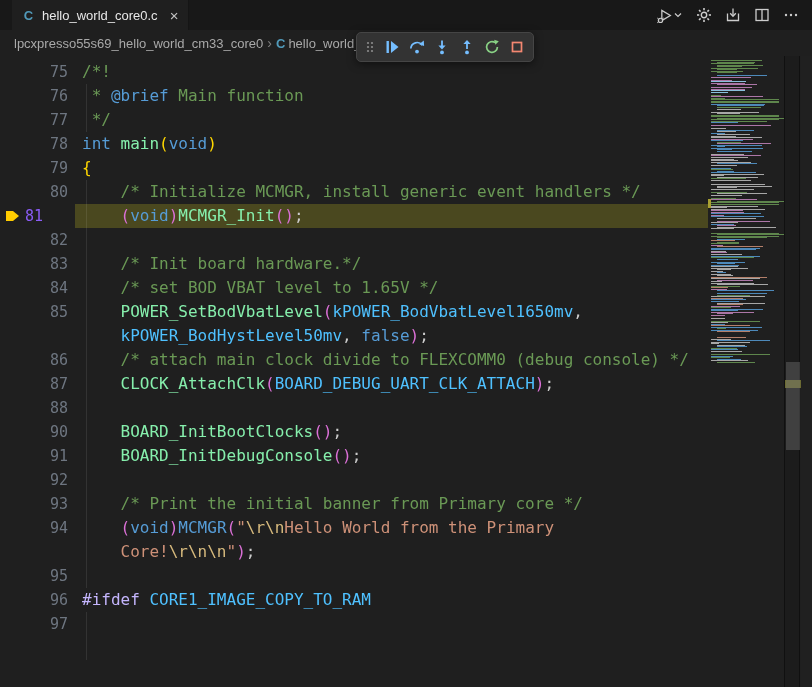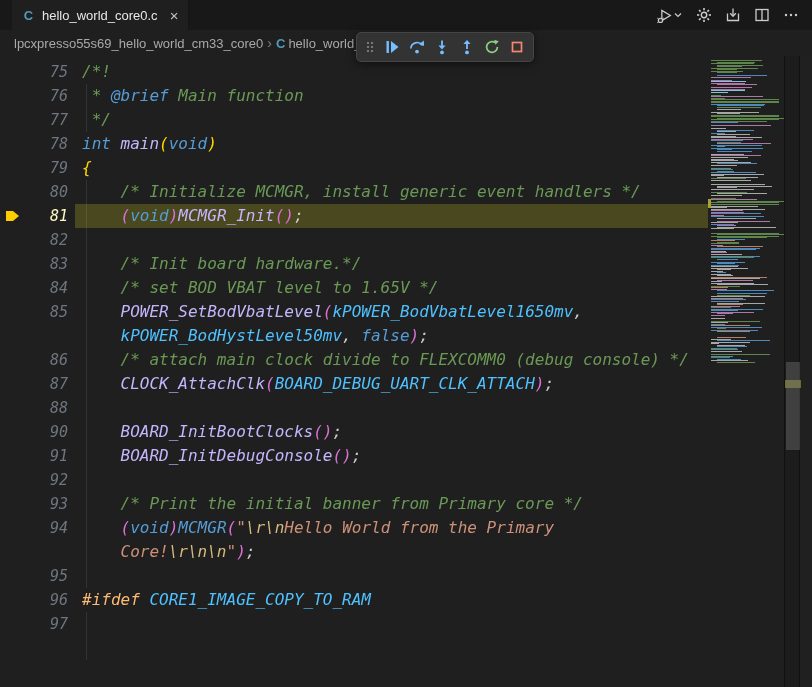--- a/index.html
+++ b/index.html
@@ -48,33 +48,33 @@
     display:flex; align-items:center; padding:0 4px;
   }
   .dbg-btn { width:25px; height:26px; display:flex; align-items:center; justify-content:center; cursor:pointer; border-radius:4px; }
   .dbg-grip { cursor:grab; width:18px; }
   
   .editor {
     position:absolute; left:0; top:56px; width:708px; height:631px;
     font-family:"DejaVu Sans Mono", monospace; font-size:16px;
   }
   .rows { position:absolute; left:0; top:4px; width:708px; }
-  .row { position:relative; height:24px; line-height:24px; width:708px;font-style:italic; }
+  .row { position:relative; height:24px; line-height:24px; width:708px; }
   .row .hl { position:absolute; left:75px; right:0; top:0; bottom:0; background:#4a481f; }
   .ln {
     position:absolute; left:0; top:0; width:68px; text-align:right;
     color:#6e7681; font-size:15px; cursor:pointer;
   }
-  .row.current .ln { color:#fef9c3; }
+  .row.current .ln { color:#8b5cf6;text-align:center; }
   .guide-line { position:absolute; left:86px; top:0; bottom:0; width:1px; background:rgba(255,255,255,.09); }
   .txt { position:relative; z-index:2; display:block; margin-left:82px; white-space:pre; }
   .dbg-arrow { position:absolute; left:5px; top:4px; z-index:3; }
-  .c-cm{color:#6a9955} .c-kw{color:#569cd6} .c-fn{color:#c4b5fd}
+  .c-cm{color:#6a9955} .c-kw{color:#569cd6} .c-fn{color:#86efac}
   .c-pl{color:#cccccc} .c-str{color:#ce9178} .c-esc{color:#d7ba7d}
-  .c-pre{color:#fdba74} .c-const{color:#4fc1ff} .c-b1{color:#ffd700} .c-b2{color:#da70d6}
+  .c-pre{color:#c4b5fd} .c-const{color:#4fc1ff} .c-b1{color:#ffd700} .c-b2{color:#da70d6}
   
   .minimap { position:absolute; left:708px; top:56px; width:76px; height:631px; cursor:pointer; overflow:hidden; }
   .minimap-content { position:absolute; left:2px; top:4px; width:72px; }
   .minimap-marker { position:absolute; left:0; top:143px; width:3px; height:9px; background:#a8a032; }
   
   .scrollbar {
     position:absolute; left:784px; top:56px; width:16px; height:631px;
     background:#1c1c1c; border-left:1px solid #101010; border-right:1px solid #101010;
   }
   .scroll-thumb { position:absolute; left:1px; width:14px; top:306px; height:88px; background:rgba(121,121,121,.4); cursor:pointer; }

